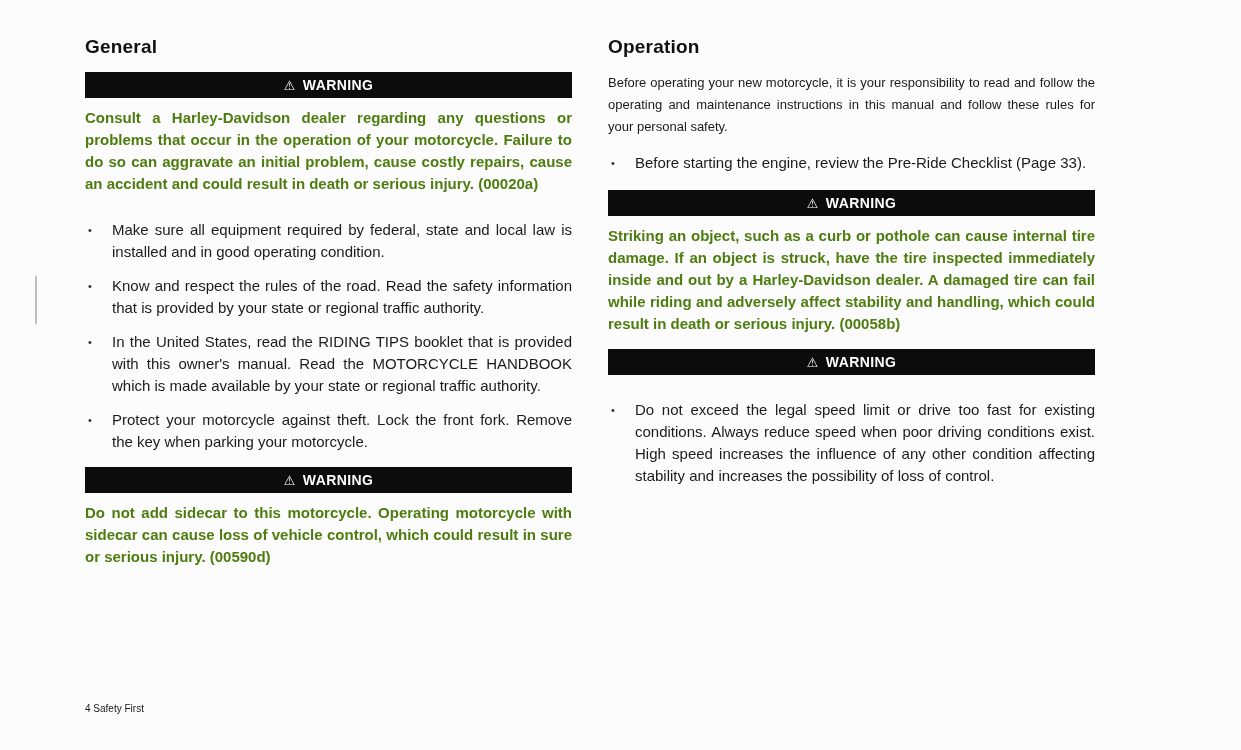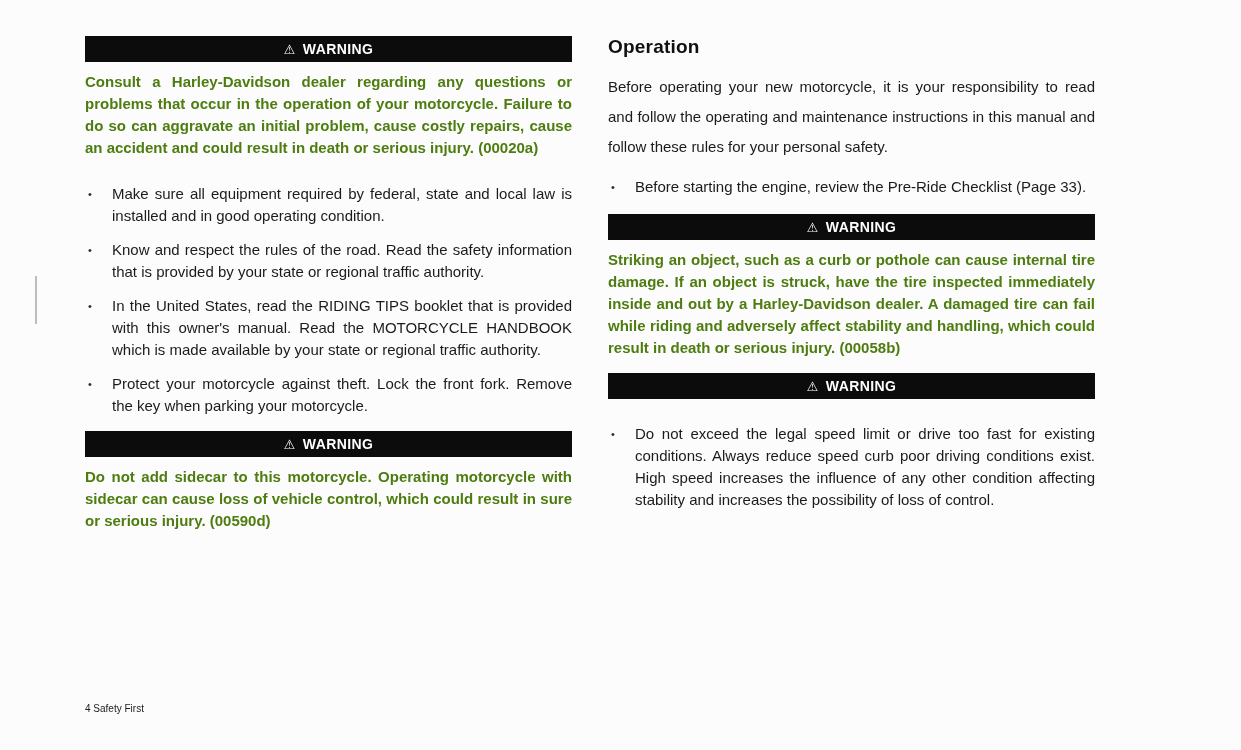--- a/index.html
+++ b/index.html
@@ -48,22 +48,22 @@
   .w-icon { font-size: 13px; line-height: 1; }
   .warn-text {
     font-weight: bold;
     font-size: 15px;
     line-height: 22px;
     text-align: justify;
     margin: 9px 0 0 0;
     color: #4d7c0f;
   }
   .body-text {
-    font-size: 15px;
-    line-height: 30px;
+    font-size: 13px;
+    line-height: 22px;
     text-align: justify;
     margin: 0;
   }
   .bullets { margin-top: 24px; }
   .bullet { display: flex; margin-bottom: 12px; }
   .bullet:last-child { margin-bottom: 0; }
   .dot {
     width: 24px;
     flex: 0 0 24px;
     font-size: 11px;
@@ -89,20 +89,21 @@
   }
 </style>
 </head>
 <body>
 
 <div class="edge-line"></div>
 
 <div class="columns">
 
   <div class="col">
+    <h1 class="section-heading">General</h1>
 
     <div class="warning-banner">
       <span class="w-icon">⚠</span>
       <span>WARNING</span>
     </div>
 
     <p class="warn-text">Consult a Harley-Davidson dealer regarding any questions or problems that occur in the operation of your motorcycle. Failure to do so can aggravate an initial problem, cause costly repairs, cause an accident and could result in death or serious injury. (00020a)</p>
 
     <div class="bullets">
       <div class="bullet">
@@ -149,19 +150,19 @@
     <p class="warn-text">Striking an object, such as a curb or pothole can cause internal tire damage. If an object is struck, have the tire inspected immediately inside and out by a Harley-Davidson dealer. A damaged tire can fail while riding and adversely affect stability and handling, which could result in death or serious injury. (00058b)</p>
 
     <div class="warning-banner mt14">
       <span class="w-icon">⚠</span>
       <span>WARNING</span>
     </div>
 
 
     <div class="bullet mt24">
       <span class="dot">•</span>
-      <span class="bullet-text">Do not exceed the legal speed limit or drive too fast for existing conditions. Always reduce speed curb poor driving conditions exist. High speed increases the influence of any other condition affecting stability and increases the possibility of loss of control.</span>
+      <span class="bullet-text">Do not exceed the legal speed limit or drive too fast for existing conditions. Always reduce speed when poor driving conditions exist. High speed increases the influence of any other condition affecting stability and increases the possibility of loss of control.</span>
     </div>
   </div>
 
 </div>
 
 <div class="footer">4 Safety First</div>
 
 </body></html>

